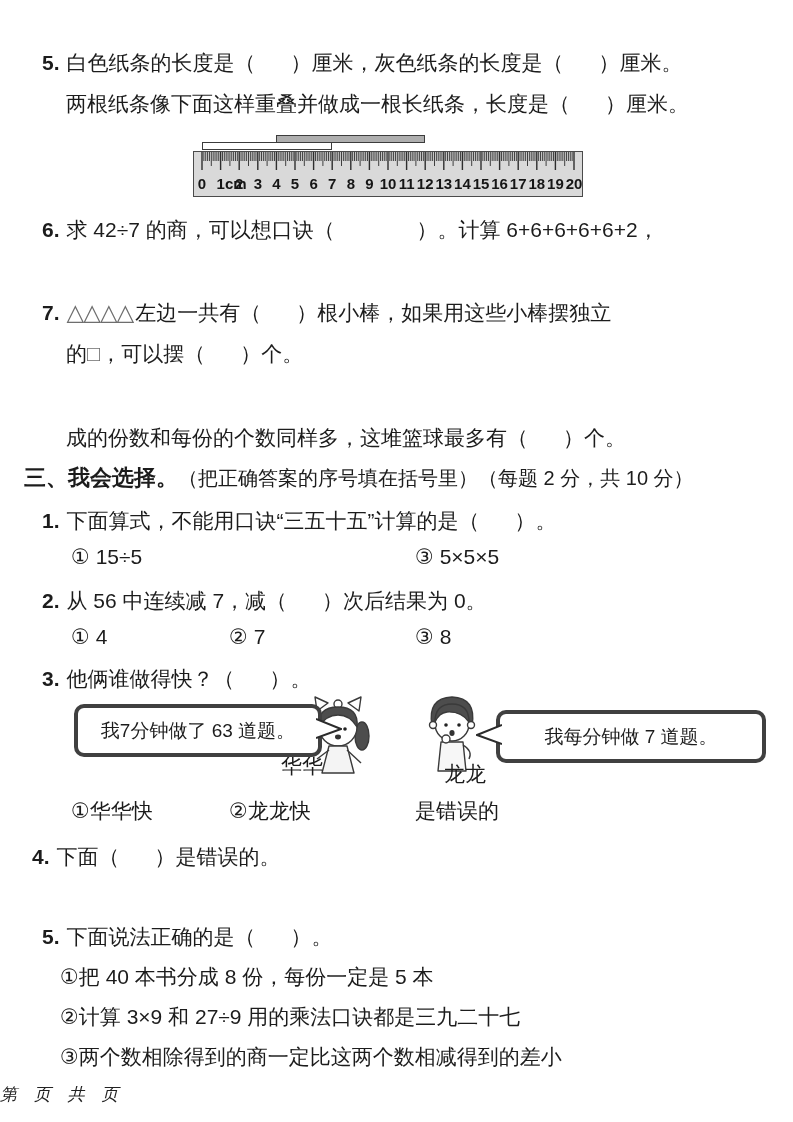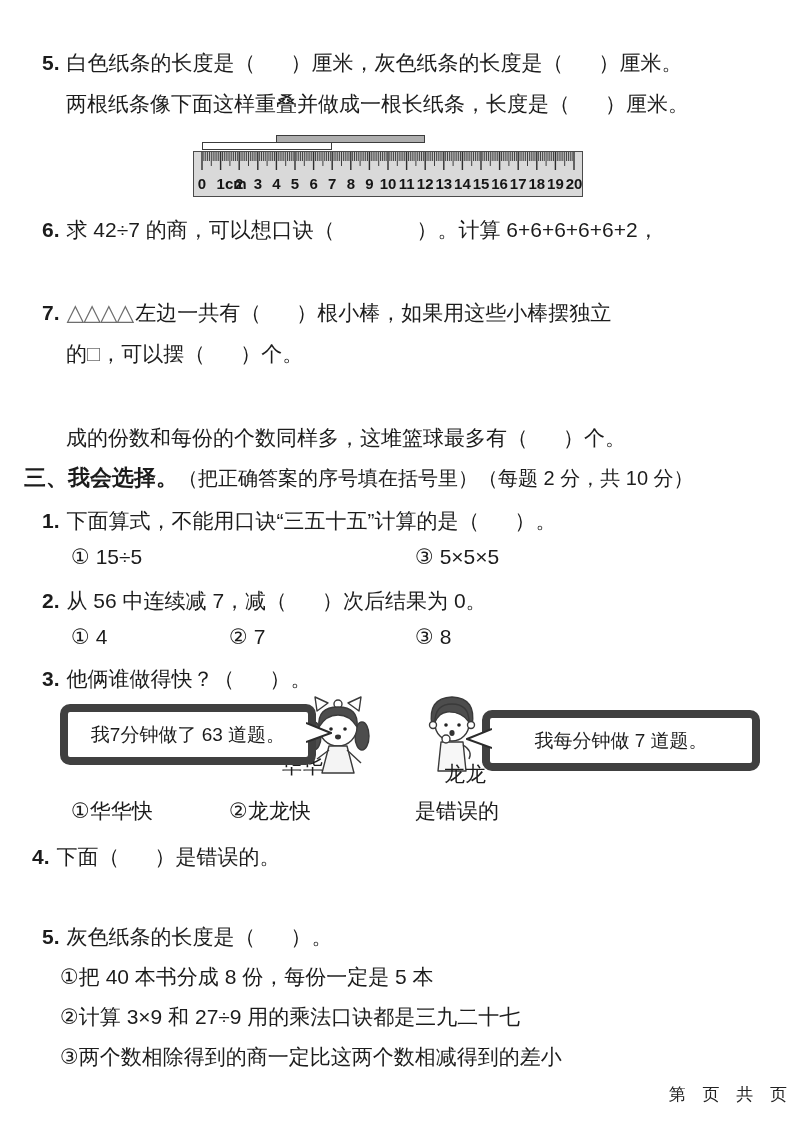--- a/index.html
+++ b/index.html
@@ -9,28 +9,28 @@
   .qnum{display:inline-block;margin-right:7px;font-weight:700;}
   .opt-row{position:absolute;left:0;width:668px;height:30px;margin-left:11px;}
   .opt{position:absolute;font-size:21px;white-space:pre;}
   .sec-header{position:absolute;white-space:pre;}
   .sec-title{font-weight:700;font-size:22px;margin-top:12px;}
   .sec-sub{font-size:20px;}
   .shape-tri{color:#6e6e6e;font-size:23px;letter-spacing:-1px;margin-right:2px;}
   .shape-sq{color:#6e6e6e;font-size:22px;}
   .figure{position:absolute;left:193px;top:132px;width:390px;height:70px;}
   .strip{position:absolute;border:1px solid #3c3c3c;box-sizing:border-box;}
-  .bubble{position:absolute;background:#fff;border:8px solid #404040;border-radius:10px;
+  .bubble{position:absolute;background:#fff;border:4px solid #404040;border-radius:10px;
           display:flex;align-items:center;justify-content:center;font-size:19px;
-          white-space:pre;z-index:2;}
+          white-space:pre;z-index:2;margin-left:14px;}
   .tail{position:absolute;top:8px;}
   .bname{position:absolute;font-size:21px;white-space:pre;}
   .charfig{position:absolute;}
-  .footer{position:absolute;top:1083px;left:0;width:100%;text-align:right;
-          font-size:17px;letter-spacing:6px;color:#222;white-space:pre;}
+  .footer{position:absolute;top:1083px;left:0;width:100%;text-align:left;
+          font-size:17px;letter-spacing:6px;color:#222;white-space:pre;font-style:italic;}
 </style>
 </head>
 <body>
 
 <div class="page">
 
   <div class="line" style="top:48px;left:42px"><span class="qnum">5.</span><span>白色纸条的长度是（      ）厘米，灰色纸条的长度是（      ）厘米。</span></div>
   <div class="line" style="top:89px;left:66px">两根纸条像下面这样重叠并做成一根长纸条，长度是（      ）厘米。</div>
 
   <div class="figure">
@@ -344,20 +344,20 @@
   </div>
 
   <div class="opt-row" style="top:797px">
     <span class="opt" style="left:60px">①华华快</span>
     <span class="opt" style="left:218px">②龙龙快</span>
     <span class="opt" style="left:404px">是错误的</span>
   </div>
 
   <div class="line" style="top:842px;left:32px"><span class="qnum">4.</span><span>下面（      ）是错误的。</span></div>
 
-  <div class="line" style="top:922px;left:42px"><span class="qnum">5.</span><span>灰色纸条的长度是（      ）。</span></div>
+  <div class="line" style="top:922px;left:42px"><span class="qnum">5.</span><span>下面说法正确的是（      ）。</span></div>
   <div class="line" style="top:962px;left:60px">①把 40 本书分成 8 份，每份一定是 5 本</div>
   <div class="line" style="top:1002px;left:60px">②计算 3×9 和 27÷9 用的乘法口诀都是三九二十七</div>
   <div class="line" style="top:1042px;left:60px">③两个数相除得到的商一定比这两个数相减得到的差小</div>
 
   <div class="footer">第 页 共 页</div>
 
 </div>
 
 </body></html>

